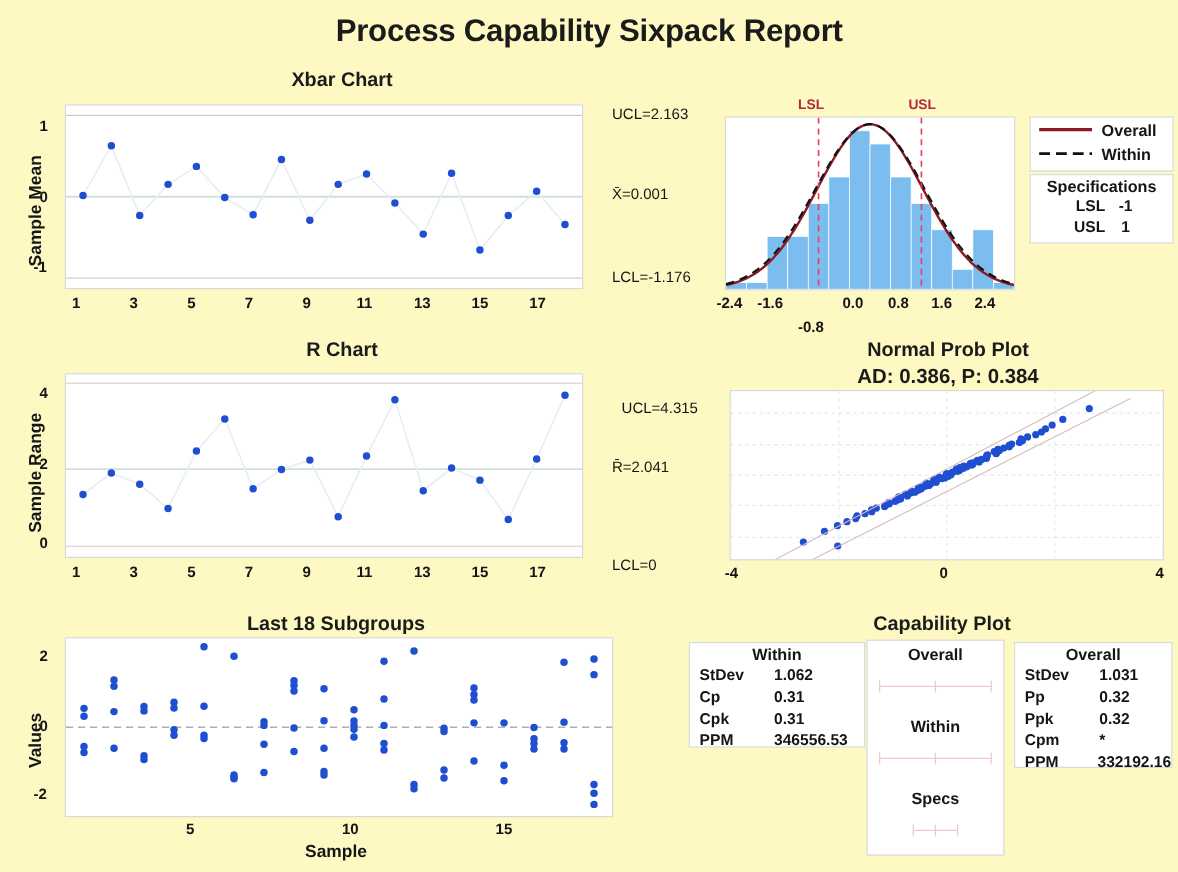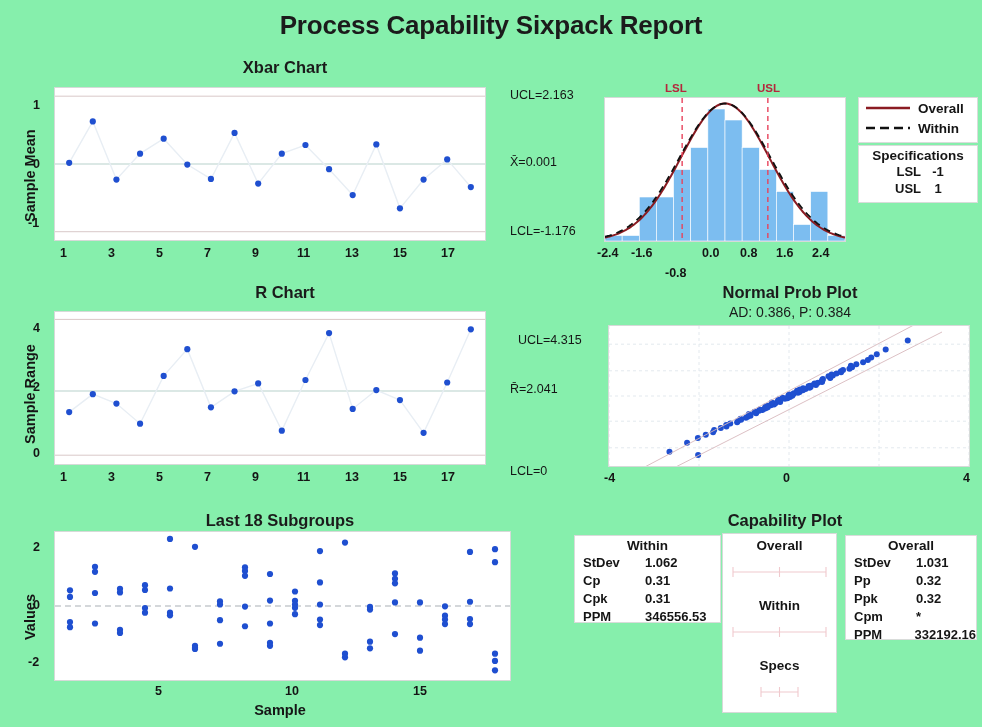--- a/index.html
+++ b/index.html
@@ -4,21 +4,21 @@
 <style>
   html, body {
     margin: 0;
     padding: 0;
     background: #ffffff;
   }
   #report {
     position: relative;
     width: 982px;
     height: 727px;
-    background: #86efac;
+    background: #fef9c3;
     font-family: "Liberation Sans", sans-serif;
     overflow: hidden;
   }
 
   
   #main-title {
     position: absolute;
     left: 0; top: 10px;
     width: 982px;
     text-align: center;
@@ -32,22 +32,22 @@
   .panel-title {
     position: absolute;
     text-align: center;
     font-size: 16.5px;
     font-weight: bold;
     color: #1b1b1b;
   }
   .panel-subtitle {
     position: absolute;
     text-align: center;
-    font-size: 14px;
-    font-weight: normal;
+    font-size: 17px;
+    font-weight: bold;
     color: #1b1b1b;
   }
 
   
   .plot-frame {
     position: absolute;
     background: #ffffff;
     box-shadow: 0 0 0 1px #d6dad8;
   }
 

